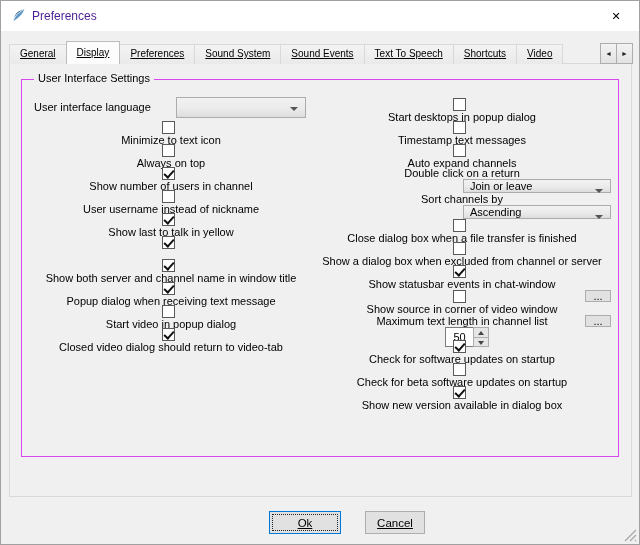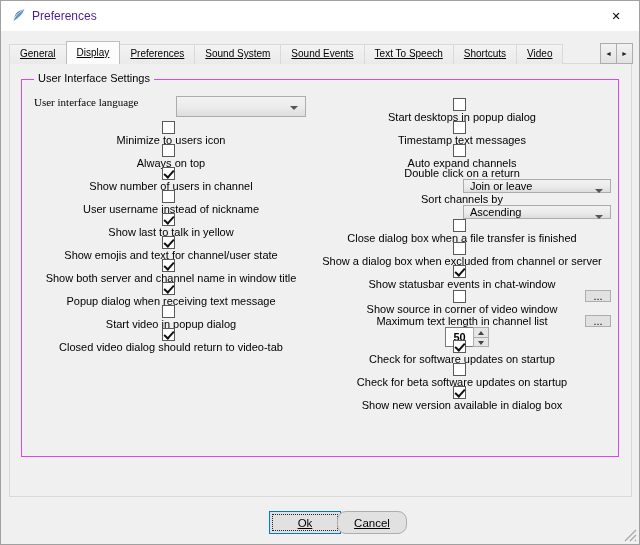--- a/index.html
+++ b/index.html
@@ -21,53 +21,53 @@
   .tab-scroll button { width:17px; height:21px; border:1px solid #adadad; background:linear-gradient(#f3f3f3,#e2e2e2); font-size:7px; color:#222; margin-left:-1px; display:flex; align-items:center; justify-content:center; font-family:"Liberation Sans", sans-serif; }
 
   
   .pane { position:absolute; left:8px; top:62px; width:623px; height:434px; border:1px solid #d9d9d9; background:#f0f0f0; z-index:1; }
 
   
   .group { position:absolute; left:20px; top:78px; width:598px; height:378px; border:1px solid #d946ef; z-index:2; }
   .group-title { position:absolute; top:-8px; left:12px; background:#f0f0f0; padding:0 4px; font-size:11px; }
 
   
-  .lang-row { position:absolute; left:33px; top:95px; width:272px; height:22px; display:flex; z-index:2;font-family:Liberation Serif, serif; }
+  .lang-row { position:absolute; left:33px; top:95px; width:272px; height:22px; display:flex; align-items:center; z-index:2; }
   .left-col { position:absolute; left:33px; top:120px; width:274px; z-index:2; }
   .right-col { position:absolute; left:312px; top:97px; width:298px; z-index:2; }
   .row { display:flex; align-items:center;flex-direction:column; }
   .h23 { height:23px; } .h25 { height:25px; } .h26 { height:26px; }
   .lbl { white-space:nowrap; font-size:11px; }
 
   
   .cb { width:13px; height:13px; border:1px solid #595959; background:#fff; margin-right:6px; position:relative; flex:none; }
   .cb.checked::after { content:""; position:absolute; left:3px; top:0px; width:4px; height:8px; border:solid #111; border-width:0 2px 2px 0; transform:rotate(42deg); }
 
   
   .combo { height:21px; border:1px solid #acacac; background:linear-gradient(#f2f2f2,#ebebeb 55%,#dddddd); display:flex; align-items:center; padding:0 20px 0 6px; position:relative; font-size:11px; white-space:nowrap; }
   .combo::after { content:""; position:absolute; right:7px; top:9px; border:4px solid transparent; border-top-color:#555; }
   .combo.w130 { width:130px; margin-left:auto; }
   .combo.w148 { width:148px; margin-left:auto; }
 
   
   .dots-btn { margin-left:auto; width:26px; height:20px; border:1px solid #adadad; background:#e1e1e1; font-size:11px; line-height:10px; font-family:"Liberation Sans", sans-serif; }
 
   
-  .spin { display:flex; margin-left:10px; height:20px;font-weight:bold; }
+  .spin { display:flex; margin-left:10px; height:20px; }
   .spin-value { width:28px; height:20px; border:1px solid #7a7a7a; border-right:none; background:#fff; display:flex; align-items:center; justify-content:center; font-size:11px; }
   .spin-arrows { display:flex; flex-direction:column; width:16px; height:20px; }
   .spin-arrows button { flex:1; border:1px solid #adadad; background:#e6e6e6; position:relative; margin-top:-1px; }
   .spin-arrows button:first-child { margin-top:0; }
   .spin-up::after { content:""; position:absolute; left:4px; top:3px; border:3px solid transparent; border-bottom:4px solid #444; border-top:none; }
   .spin-down::after { content:""; position:absolute; left:4px; top:3px; border:3px solid transparent; border-top:4px solid #444; border-bottom:none; }
 
   
   .btn { position:absolute; height:23px; background:#e1e1e1; border:1px solid #adadad; font-size:11.5px; text-decoration:underline; font-family:"Liberation Sans", sans-serif; }
   .btn-ok { left:268px; top:510px; width:72px; border:1px solid #0078d7; outline:1px dotted #222; outline-offset:-4px; }
-  .btn-cancel { left:336px; top:510px; width:70px;border-radius:9px; }
+  .btn-cancel { left:364px; top:510px; width:60px; }
 
   
   .grip { position:absolute; right:2px; bottom:2px; width:13px; height:13px; }
 </style>
 </head>
 <body>
 
 <div class="window">
 
   <div class="titlebar">
@@ -103,41 +103,40 @@
   <div class="lang-row">
     <span class="lbl">User interface language</span>
     <div class="combo w130">
       <span></span>
     </div>
   </div>
 
   <div class="left-col">
     <div class="row h23">
       <span class="cb"></span>
-      <span class="lbl">Minimize to users icon</span>
+      <span class="lbl">Minimize to text icon</span>
     </div>
     <div class="row h23">
       <span class="cb"></span>
       <span class="lbl">Always on top</span>
     </div>
     <div class="row h23">
       <span class="cb checked"></span>
       <span class="lbl">Show number of users in channel</span>
     </div>
     <div class="row h23">
       <span class="cb"></span>
       <span class="lbl">User username instead of nickname</span>
     </div>
     <div class="row h23">
       <span class="cb checked"></span>
       <span class="lbl">Show last to talk in yellow</span>
     </div>
     <div class="row h23">
       <span class="cb checked"></span>
-      <span class="lbl">Show emojis and text for channel/user state</span>
     </div>
     <div class="row h23">
       <span class="cb checked"></span>
       <span class="lbl">Show both server and channel name in window title</span>
     </div>
     <div class="row h23">
       <span class="cb checked"></span>
       <span class="lbl">Popup dialog when receiving text message</span>
     </div>
     <div class="row h23">

